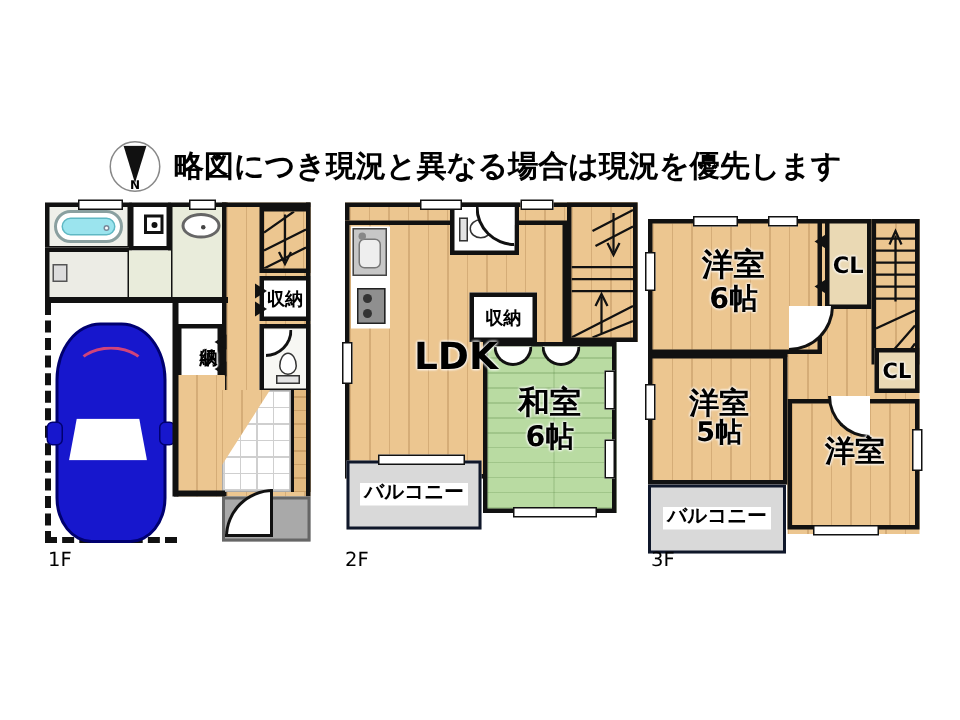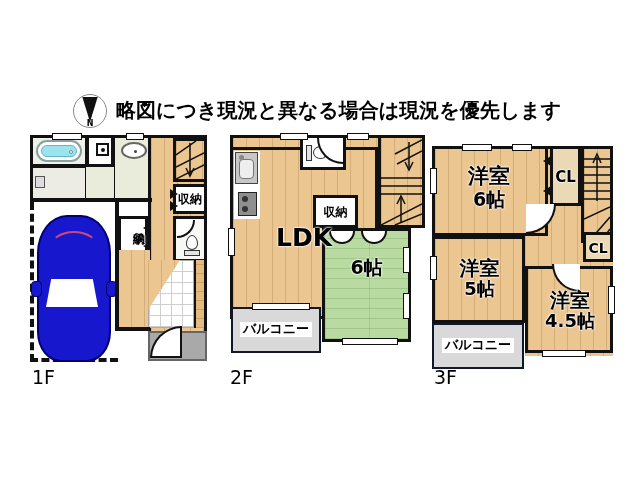--- a/index.html
+++ b/index.html
@@ -25,21 +25,21 @@
   .win{position:absolute;background:#fff;border:1px solid var(--wall);box-sizing:border-box;z-index:6;}
   .arc{position:absolute;background:#fff;border:2px solid var(--wall);box-sizing:border-box;z-index:4;}
   .wall{position:absolute;background:var(--wall);z-index:3;}
   .rlabel{position:absolute;font-weight:bold;color:#000;text-align:center;line-height:1.12;z-index:7;
           text-shadow:0 0 2px #fff,0 0 2px #fff,0 0 2px #fff;}
   .vert{writing-mode:vertical-rl;text-orientation:upright;letter-spacing:1px;}
   .chip{display:inline-block;background:#fff;padding:0 3px;}
   .chev{position:absolute;width:0;height:0;border-top:5px solid transparent;border-bottom:5px solid transparent;z-index:5;}
   .chev.r{border-left:8px solid var(--wall);}
   .chev.l{border-right:8px solid var(--wall);}
-  .floor-tag{position:absolute;font-size:19px;color:#000;}
+  .floor-tag{position:absolute;font-size:13px;color:#000;}
   .stairs svg{display:block;}
   .car{position:absolute;background:var(--car);border:2px solid #000070;
        border-radius:30px 30px 24px 24px/38px 38px 30px 30px;z-index:2;}
   .windshield{position:absolute;left:7px;top:62px;width:52px;height:28px;background:#fff;
        clip-path:polygon(10% 0,90% 0,100% 100%,0 100%);}
   .mirror{position:absolute;width:9px;height:14px;background:var(--car);border:1px solid #000070;border-radius:4px;}
   .hoodline{position:absolute;left:10px;top:14px;width:46px;height:30px;border:2px solid transparent;
        border-top:2px solid #d0447a;border-radius:50%;}
   .fixture{position:absolute;box-sizing:border-box;}
 </style>
@@ -167,20 +167,21 @@
         <path d="M0 87 L41 66 M14 87 L41 76"></path>
       </svg>
     </div>
 
     <div class="room" style="left:83px;top:60px;width:45px;height:33px;background:#fff;">
       <div class="rlabel" style="left:0;right:0;top:8px;font-size:12px;">収納</div>
     </div>
 
     <div class="room tatami" style="left:92px;top:93px;width:89px;height:114px;">
       <div class="rlabel" style="left:2px;top:26px;width:79px;">
+        <div style="font-size:21px;">和室</div>
         <div style="font-size:19px;">6帖</div>
       </div>
       <div class="arc" style="left:4px;top:0;width:26px;height:13px;border-radius:0 0 26px 26px;border-top:none;"></div>
       <div class="arc" style="left:36px;top:0;width:26px;height:13px;border-radius:0 0 26px 26px;border-top:none;"></div>
       <div class="win" style="right:-2px;top:16px;width:7px;height:26px;"></div>
       <div class="win" style="right:-2px;top:62px;width:7px;height:26px;"></div>
     </div>
 
     <div class="balc" style="left:1px;top:172px;width:90px;height:46px;">
       <div class="rlabel" style="left:0;right:0;top:13px;font-weight:bold;font-size:13px;">
@@ -231,21 +232,20 @@
       </div>
     </div>
 
     <div class="room" style="left:151px;top:86px;width:30px;height:30px;background:#ead9b4;">
       <div class="rlabel" style="left:0;right:0;top:6px;font-size:14px;">CL</div>
     </div>
 
     <div class="room wood" style="left:93px;top:120px;width:88px;height:87px;">
       <div class="rlabel" style="left:2px;top:20px;width:80px;">
         <div style="font-size:20px;">洋室</div>
-        <div style="font-size:18px;">4.5帖</div>
       </div>
     </div>
 
     <div class="balc" style="left:0;top:177px;width:92px;height:46px;">
       <div class="rlabel" style="left:0;right:0;top:13px;font-size:13px;">
         <span class="chip">バルコニー</span>
       </div>
     </div>
 
     <div class="win" style="left:30px;top:-2px;width:30px;height:7px;"></div>

